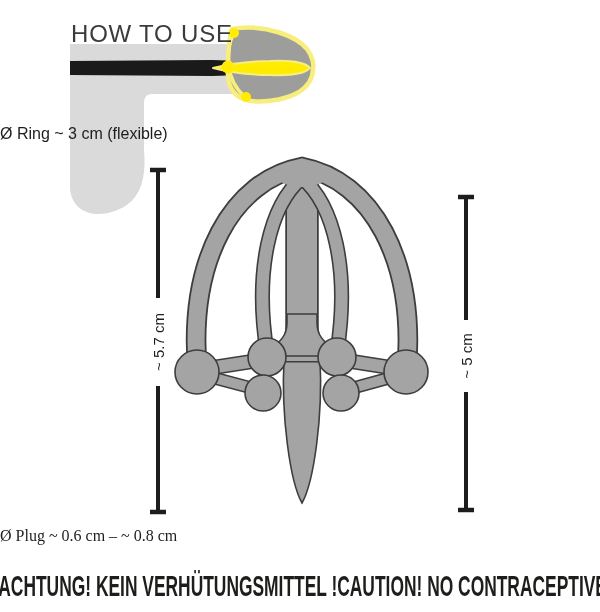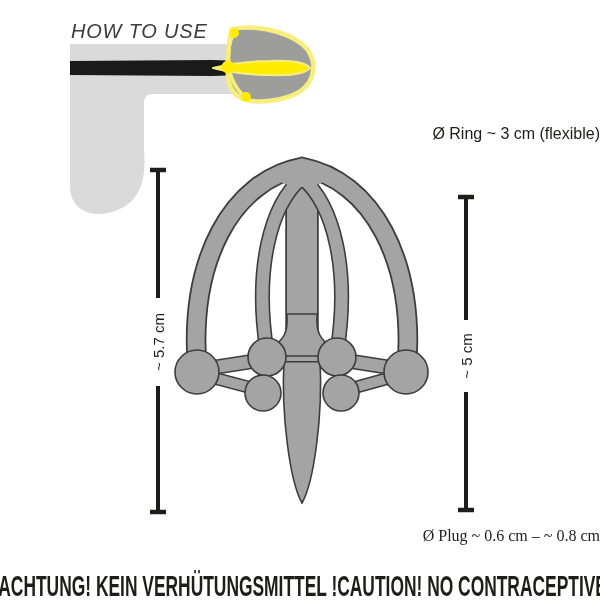--- a/index.html
+++ b/index.html
@@ -24,24 +24,24 @@
   .dev-over     {fill:none; stroke:var(--device-gray,#a4a4a4); stroke-linecap:butt;}
   .dev-patch    {fill:var(--device-gray,#a4a4a4); stroke:none;}
 
   .dim          {stroke:var(--text-dark,#1d1d1b); stroke-width:4; fill:none;}
   .dim-cap      {stroke:var(--text-dark,#1d1d1b); stroke-width:4.5; fill:none;}
 
   .label{
     color:var(--text-dark,#1d1d1b);
     font-size:16px; line-height:1.1; white-space:nowrap;
   }
-  .center-row{left:0; width:600px; text-align:right;}
+  .center-row{left:0; width:600px; text-align:left;}
   .title{
     color:var(--title-gray,#3b3b3a);
-    font-size:20px; letter-spacing:0.8px; white-space:nowrap;font-style:italic;
+    font-size:24px; letter-spacing:0.8px; white-space:nowrap;
   }
   .dim-label{
     color:var(--text-dark,#1d1d1b); font-size:15px; white-space:nowrap;
     transform:translate(-50%,-50%) rotate(-90deg);
   }
   .warning-wrap{
     left:0; top:569px; width:600px; height:34px;
     display:flex; align-items:center; justify-content:center;
   }
   .warning{

